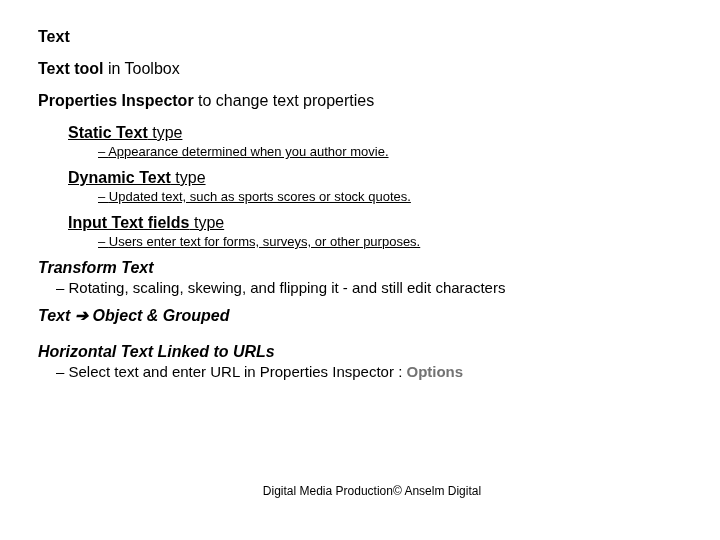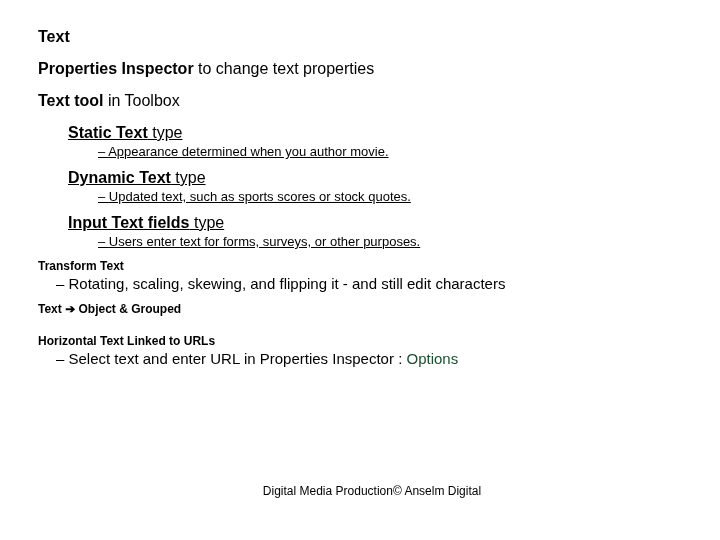--- a/index.html
+++ b/index.html
@@ -45,56 +45,57 @@
     font-size: 15px;
     margin-left: 18px;
     padding-left: 14px;
     text-indent: -14px;
     margin-bottom: 10px;
   }
   .dash::before {
     content: "–  ";
   }
   .sec-heading {
-    font-size: 12px;
+    font-size: 16px;
     font-weight: bold;
     margin-top: 6px;
     margin-bottom: 2px;
+    font-style: italic;
   }
   .arrow {
     font-family: Arial, sans-serif;
     font-weight: bold;
   }
   .opt {
-    color: #14532d;
-    font-weight: normal;
+    color: #737373;
+    font-weight: bold;
   }
   .footer {
     position: absolute;
     bottom: 42px;
     left: 82px;
     right: 58px;
     font-size: 12px;
     display: flex;
     justify-content: center;
   }
 </style>
 </head>
 <body>
 
 <div class="slide">
 
   <div class="h1">Text</div>
 
   <div class="line">
-    <span class="b">Properties Inspector</span><span> to change text properties</span>
+    <span class="b">Text tool</span><span> in Toolbox</span>
   </div>
 
   <div class="line">
-    <span class="b">Text tool</span><span> in Toolbox</span>
+    <span class="b">Properties Inspector</span><span> to change text properties</span>
   </div>
 
   <div class="indent1">
 
     <div class="subhead">
       <span class="b">Static Text</span><span> type</span>
     </div>
     <div class="bullet dash">Appearance determined when you author movie.</div>
 
     <div class="subhead">

